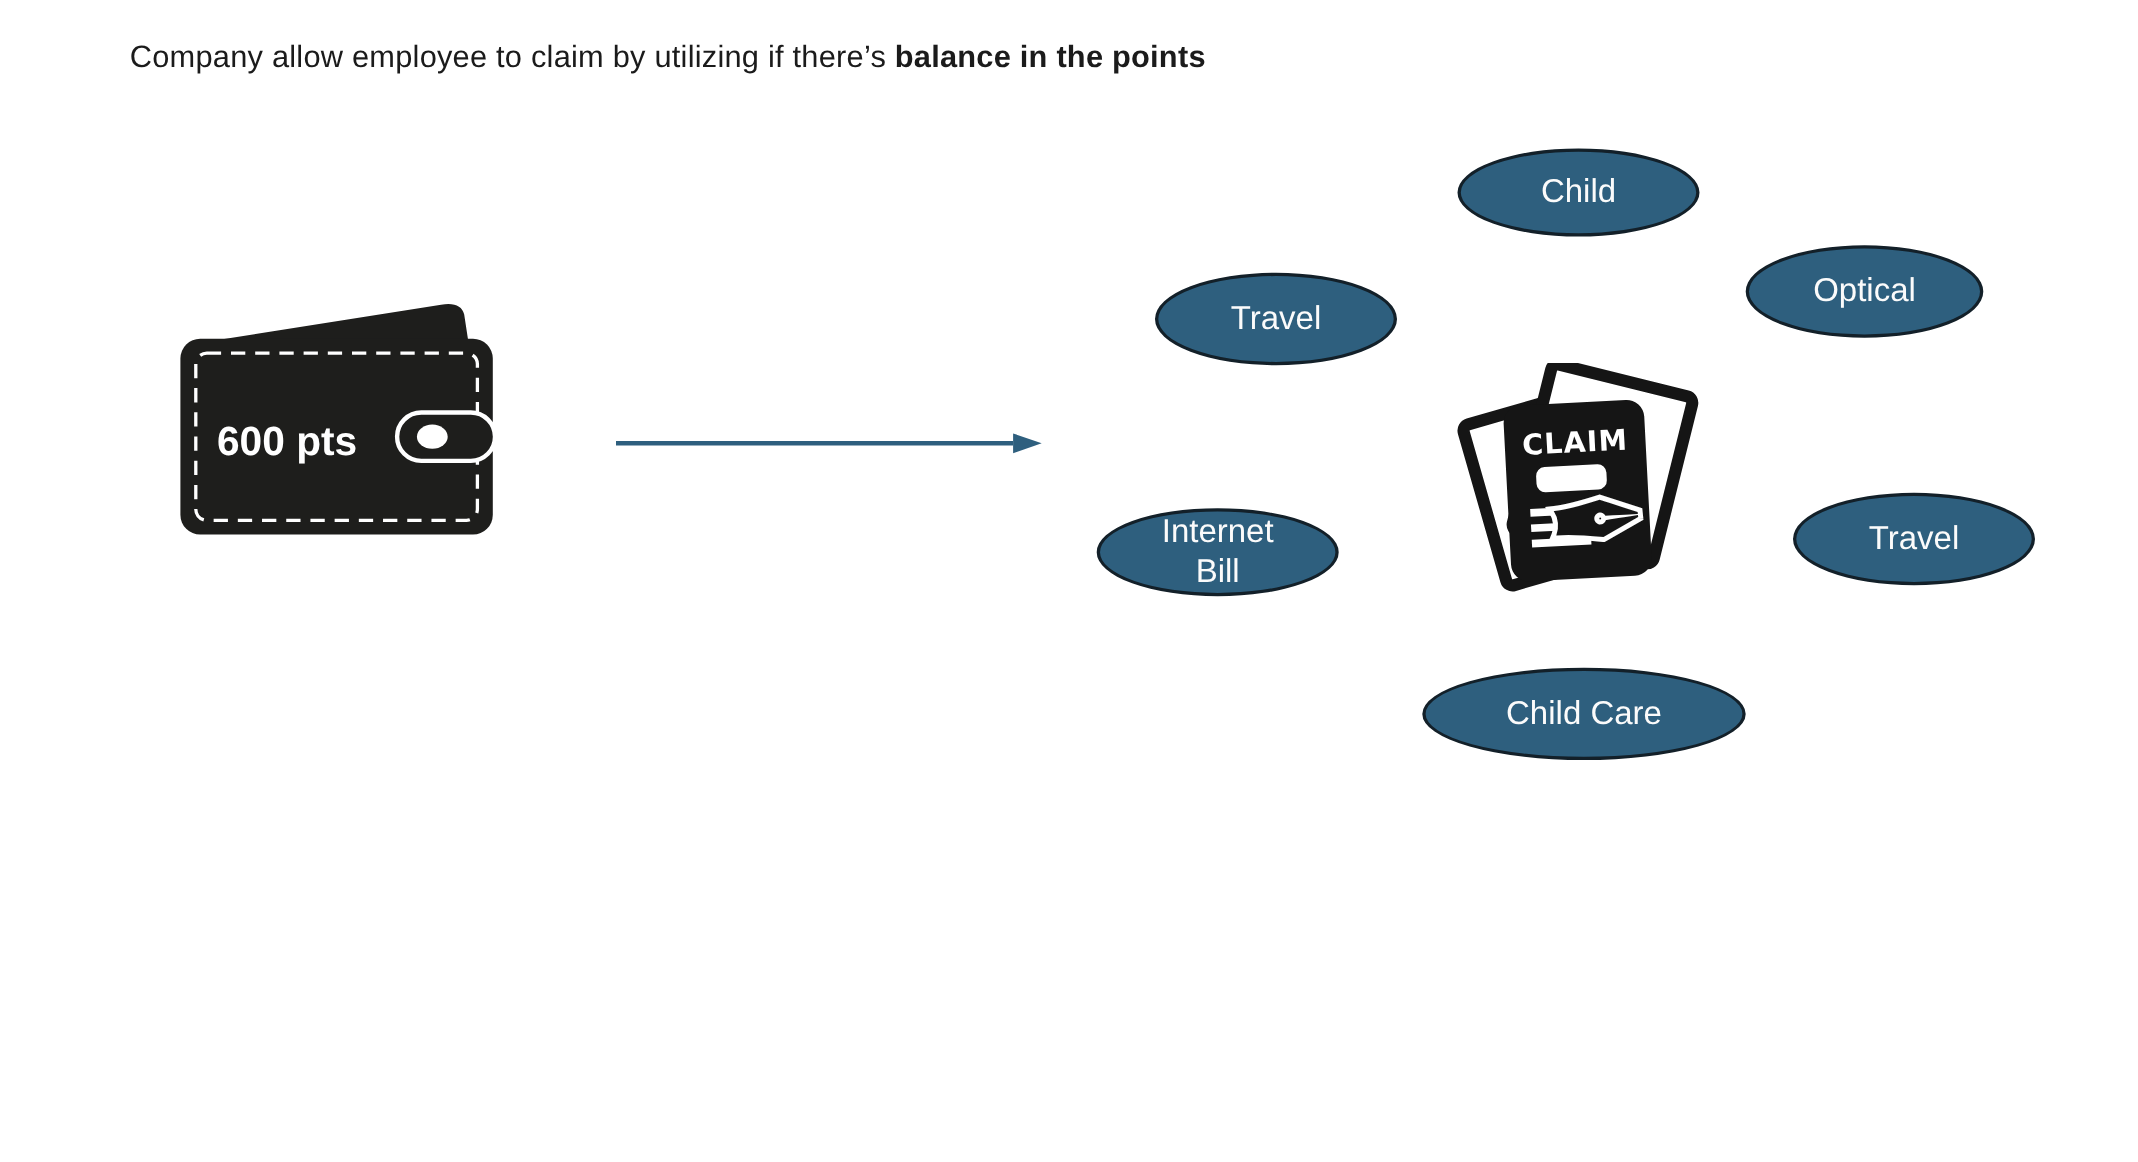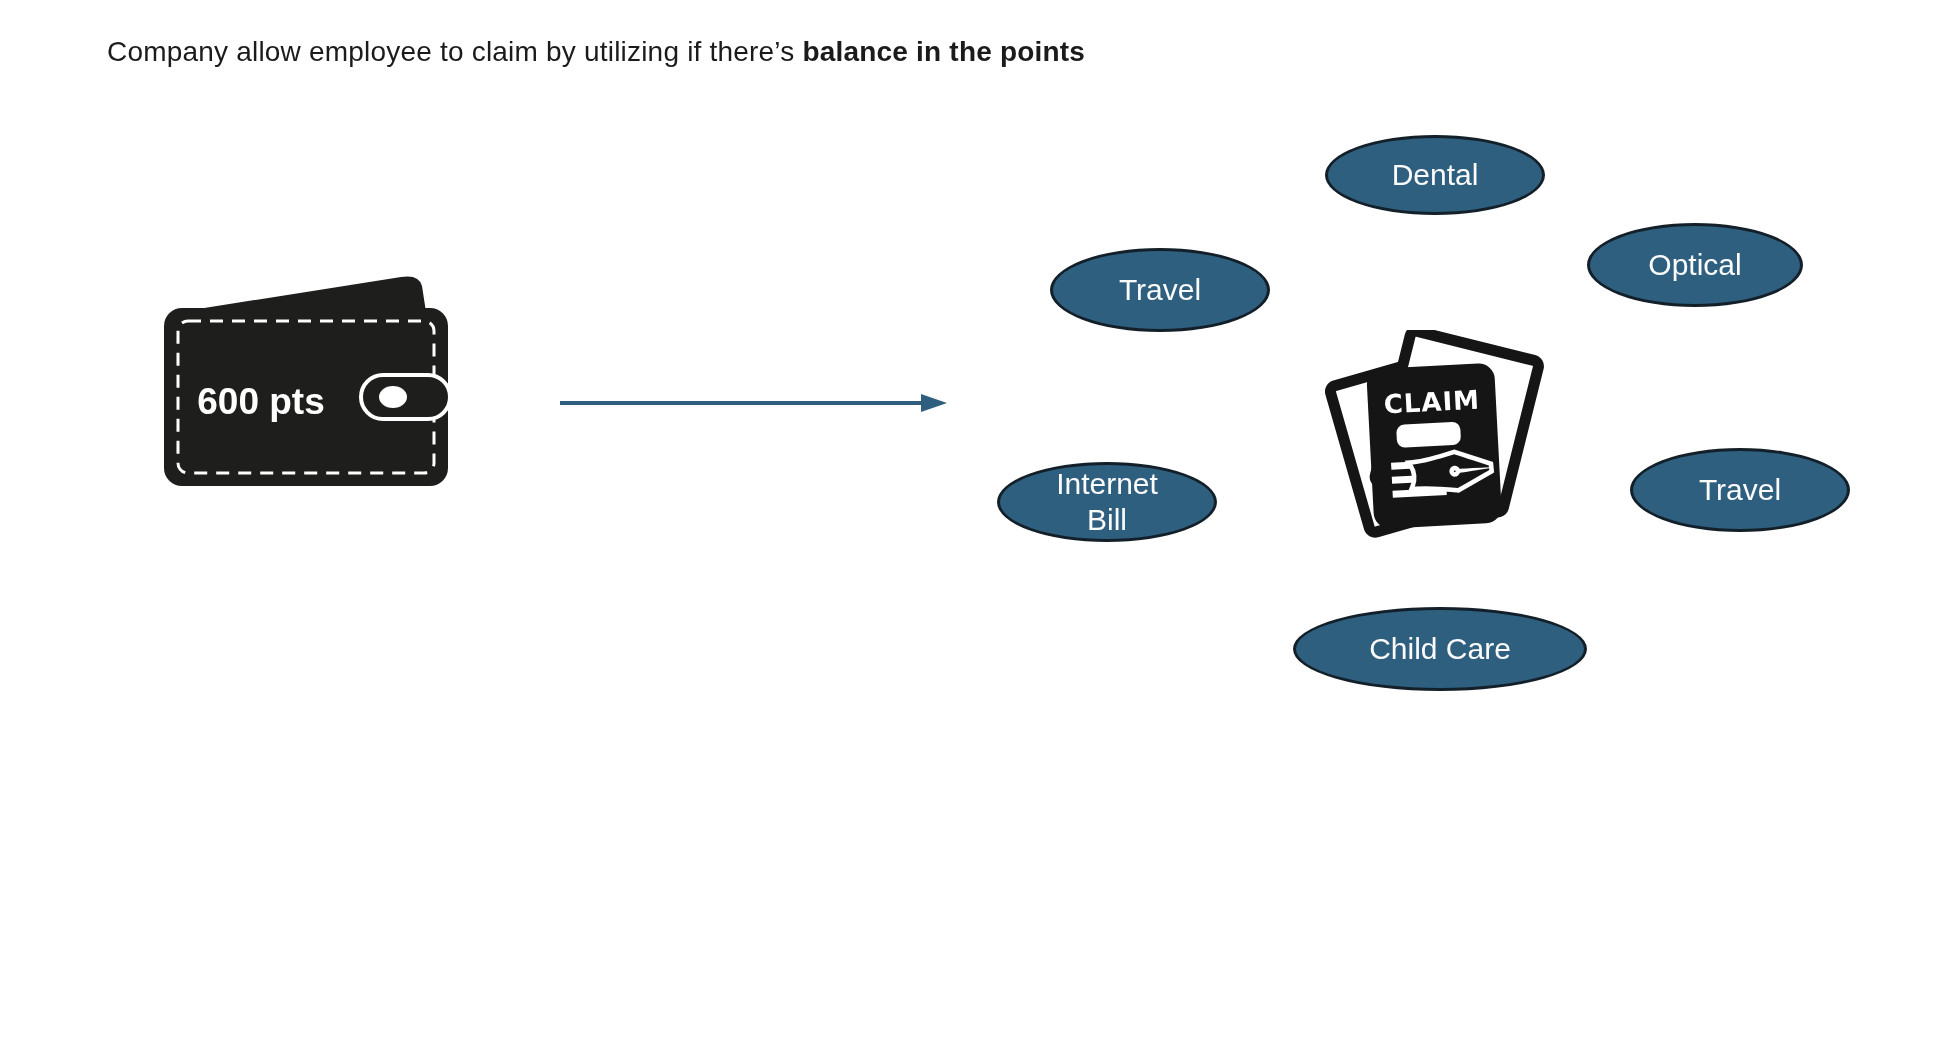--- a/index.html
+++ b/index.html
@@ -5,21 +5,21 @@
   html,body{margin:0;padding:0;}
   body{
     width:1944px;height:1056px;
     background:#ffffff;
     font-family:"Liberation Sans", sans-serif;
     position:relative;
     overflow:hidden;
   }
   
   .slide-title{
-    position:absolute;left:107px;top:36px;
+    position:absolute;left:118px;top:36px;
     font-size:28px;color:#1b1b1b;letter-spacing:.2px;
     white-space:nowrap;
   }
   .slide-title b{font-weight:700;}
   
   .wallet-wrap{position:absolute;left:161px;top:268px;width:300px;height:230px;}
   .wallet-points{
     position:absolute;left:20px;top:112px;width:160px;
     text-align:center;font-size:37px;font-weight:700;color:#ffffff;
     line-height:44px;
@@ -88,21 +88,21 @@
       <line x1="72" y1="134" x2="142" y2="134" stroke="#ffffff" stroke-width="7"></line>
       <line x1="72" y1="148" x2="136" y2="148" stroke="#ffffff" stroke-width="7"></line>
       <line x1="72" y1="162" x2="126" y2="162" stroke="#ffffff" stroke-width="7"></line>
     </g>
 
     <text x="88" y="180" font-family="DejaVu Sans, sans-serif" font-size="110" fill="#151515" stroke="#ffffff" stroke-width="9" paint-order="stroke" transform="rotate(-6 150 140)">✒</text>
   </svg>
 </div>
 
 <div class="bubble bubble-dental">
-  <div class="bubble-label">Dental</div>
+  <div class="bubble-label">Child</div>
 </div>
 <div class="bubble bubble-course">
   <div class="bubble-label">Optical</div>
 </div>
 <div class="bubble bubble-travel">
   <div class="bubble-label">Travel</div>
 </div>
 <div class="bubble bubble-internet">
   <div class="bubble-label">Internet Bill</div>
 </div>

